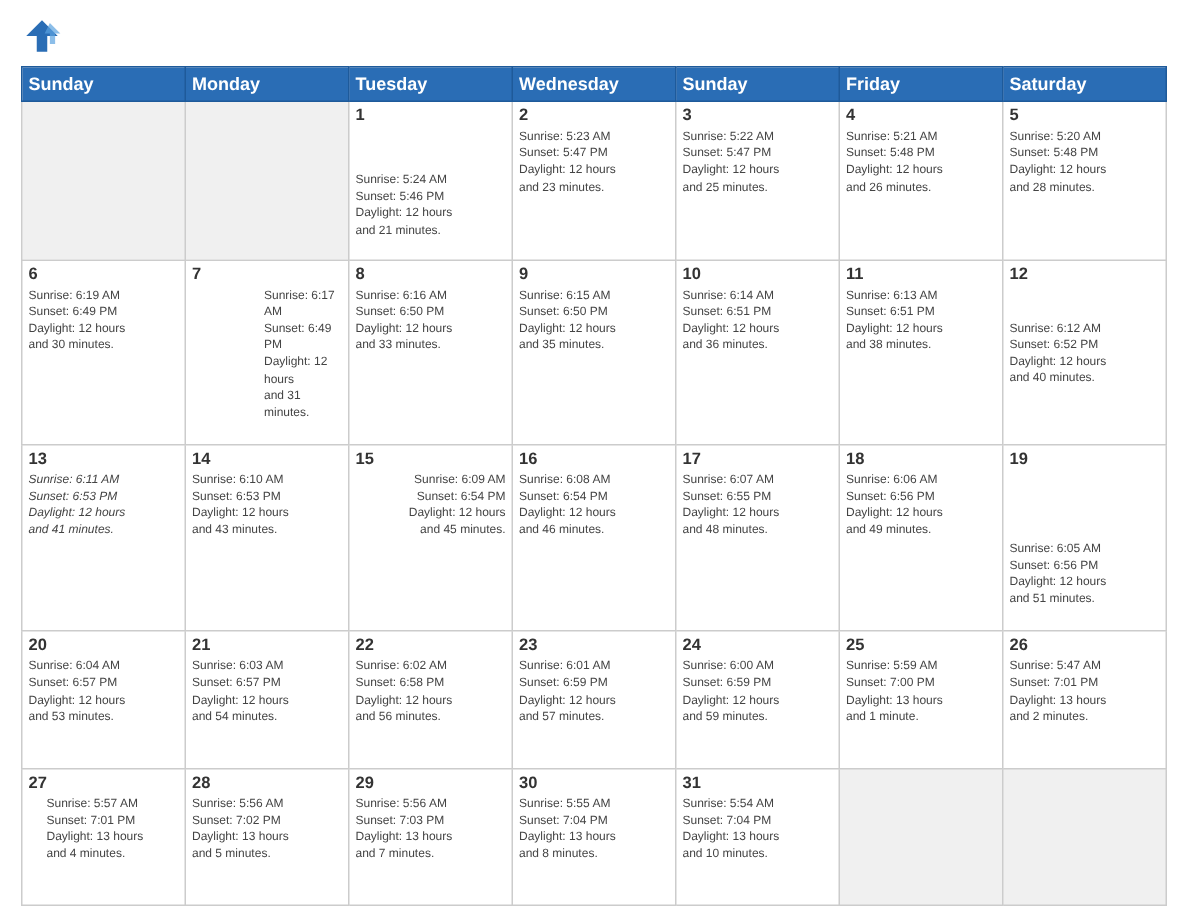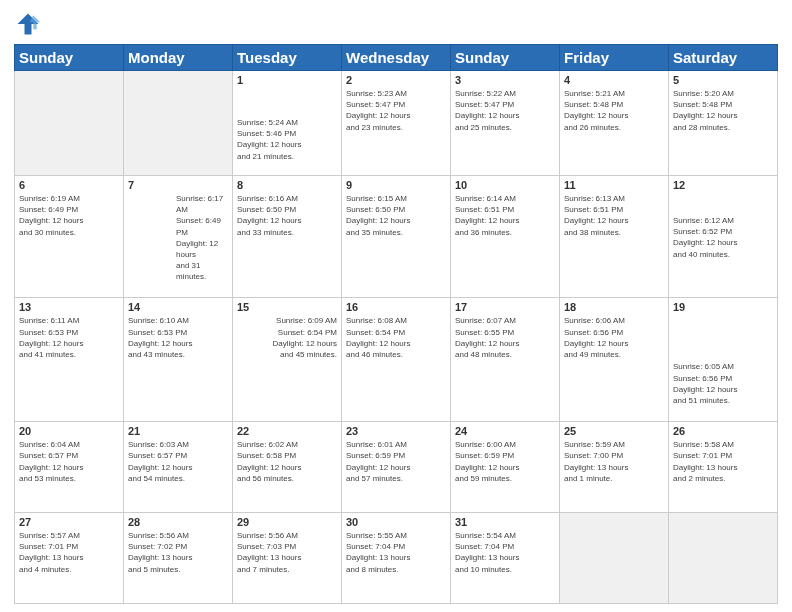--- a/index.html
+++ b/index.html
@@ -57,21 +57,21 @@
     .calendar {
       flex: 1;
       border: 1px solid #ccc;
       border-collapse: collapse;
       width: 100%;
       table-layout: fixed;
     }
     .calendar th {
       background-color: #2a6db5;
       color: #fff;
-      font-size: 15px;
+      font-size: 12px;
       font-weight: bold;
       padding: 4px 4px;
       text-align: left;
       border: 1px solid #1e5a9a;
     }
     .calendar td {
       border: 1px solid #ccc;
       vertical-align: top;
       padding: 3px 4px;
       font-size: 8.5px;
@@ -214,21 +214,21 @@
             <div class="day-num">12</div>
             <div class="day-info" style="white-space: pre-line; margin-top: 24px;">Sunrise: 6:12 AM
 Sunset: 6:52 PM
 Daylight: 12 hours
 and 40 minutes.</div>
           </td>
         </tr>
         <tr>
           <td>
             <div class="day-num">13</div>
-            <div class="day-info" style="white-space: pre-line;">Sunrise: 6:11 AM
+            <div class="day-info" style="white-space: pre-line; font-style: italic;">Sunrise: 6:11 AM
 Sunset: 6:53 PM
 Daylight: 12 hours
 and 41 minutes.</div>
           </td>
           <td>
             <div class="day-num">14</div>
             <div class="day-info" style="white-space: pre-line;">Sunrise: 6:10 AM
 Sunset: 6:53 PM
 Daylight: 12 hours
 and 43 minutes.</div>
@@ -307,30 +307,30 @@
           </td>
           <td>
             <div class="day-num">25</div>
             <div class="day-info" style="white-space: pre-line;">Sunrise: 5:59 AM
 Sunset: 7:00 PM
 Daylight: 13 hours
 and 1 minute.</div>
           </td>
           <td>
             <div class="day-num">26</div>
-            <div class="day-info" style="white-space: pre-line;">Sunrise: 5:58 AM
+            <div class="day-info" style="white-space: pre-line;">Sunrise: 5:47 AM
 Sunset: 7:01 PM
 Daylight: 13 hours
 and 2 minutes.</div>
           </td>
         </tr>
         <tr>
           <td>
             <div class="day-num">27</div>
-            <div class="day-info" style="white-space: pre-line;">Sunrise: 5:57 AM
+            <div class="day-info" style="white-space: pre-line; margin-left: 12px;">Sunrise: 5:57 AM
 Sunset: 7:01 PM
 Daylight: 13 hours
 and 4 minutes.</div>
           </td>
           <td>
             <div class="day-num">28</div>
             <div class="day-info" style="white-space: pre-line;">Sunrise: 5:56 AM
 Sunset: 7:02 PM
 Daylight: 13 hours
 and 5 minutes.</div>

